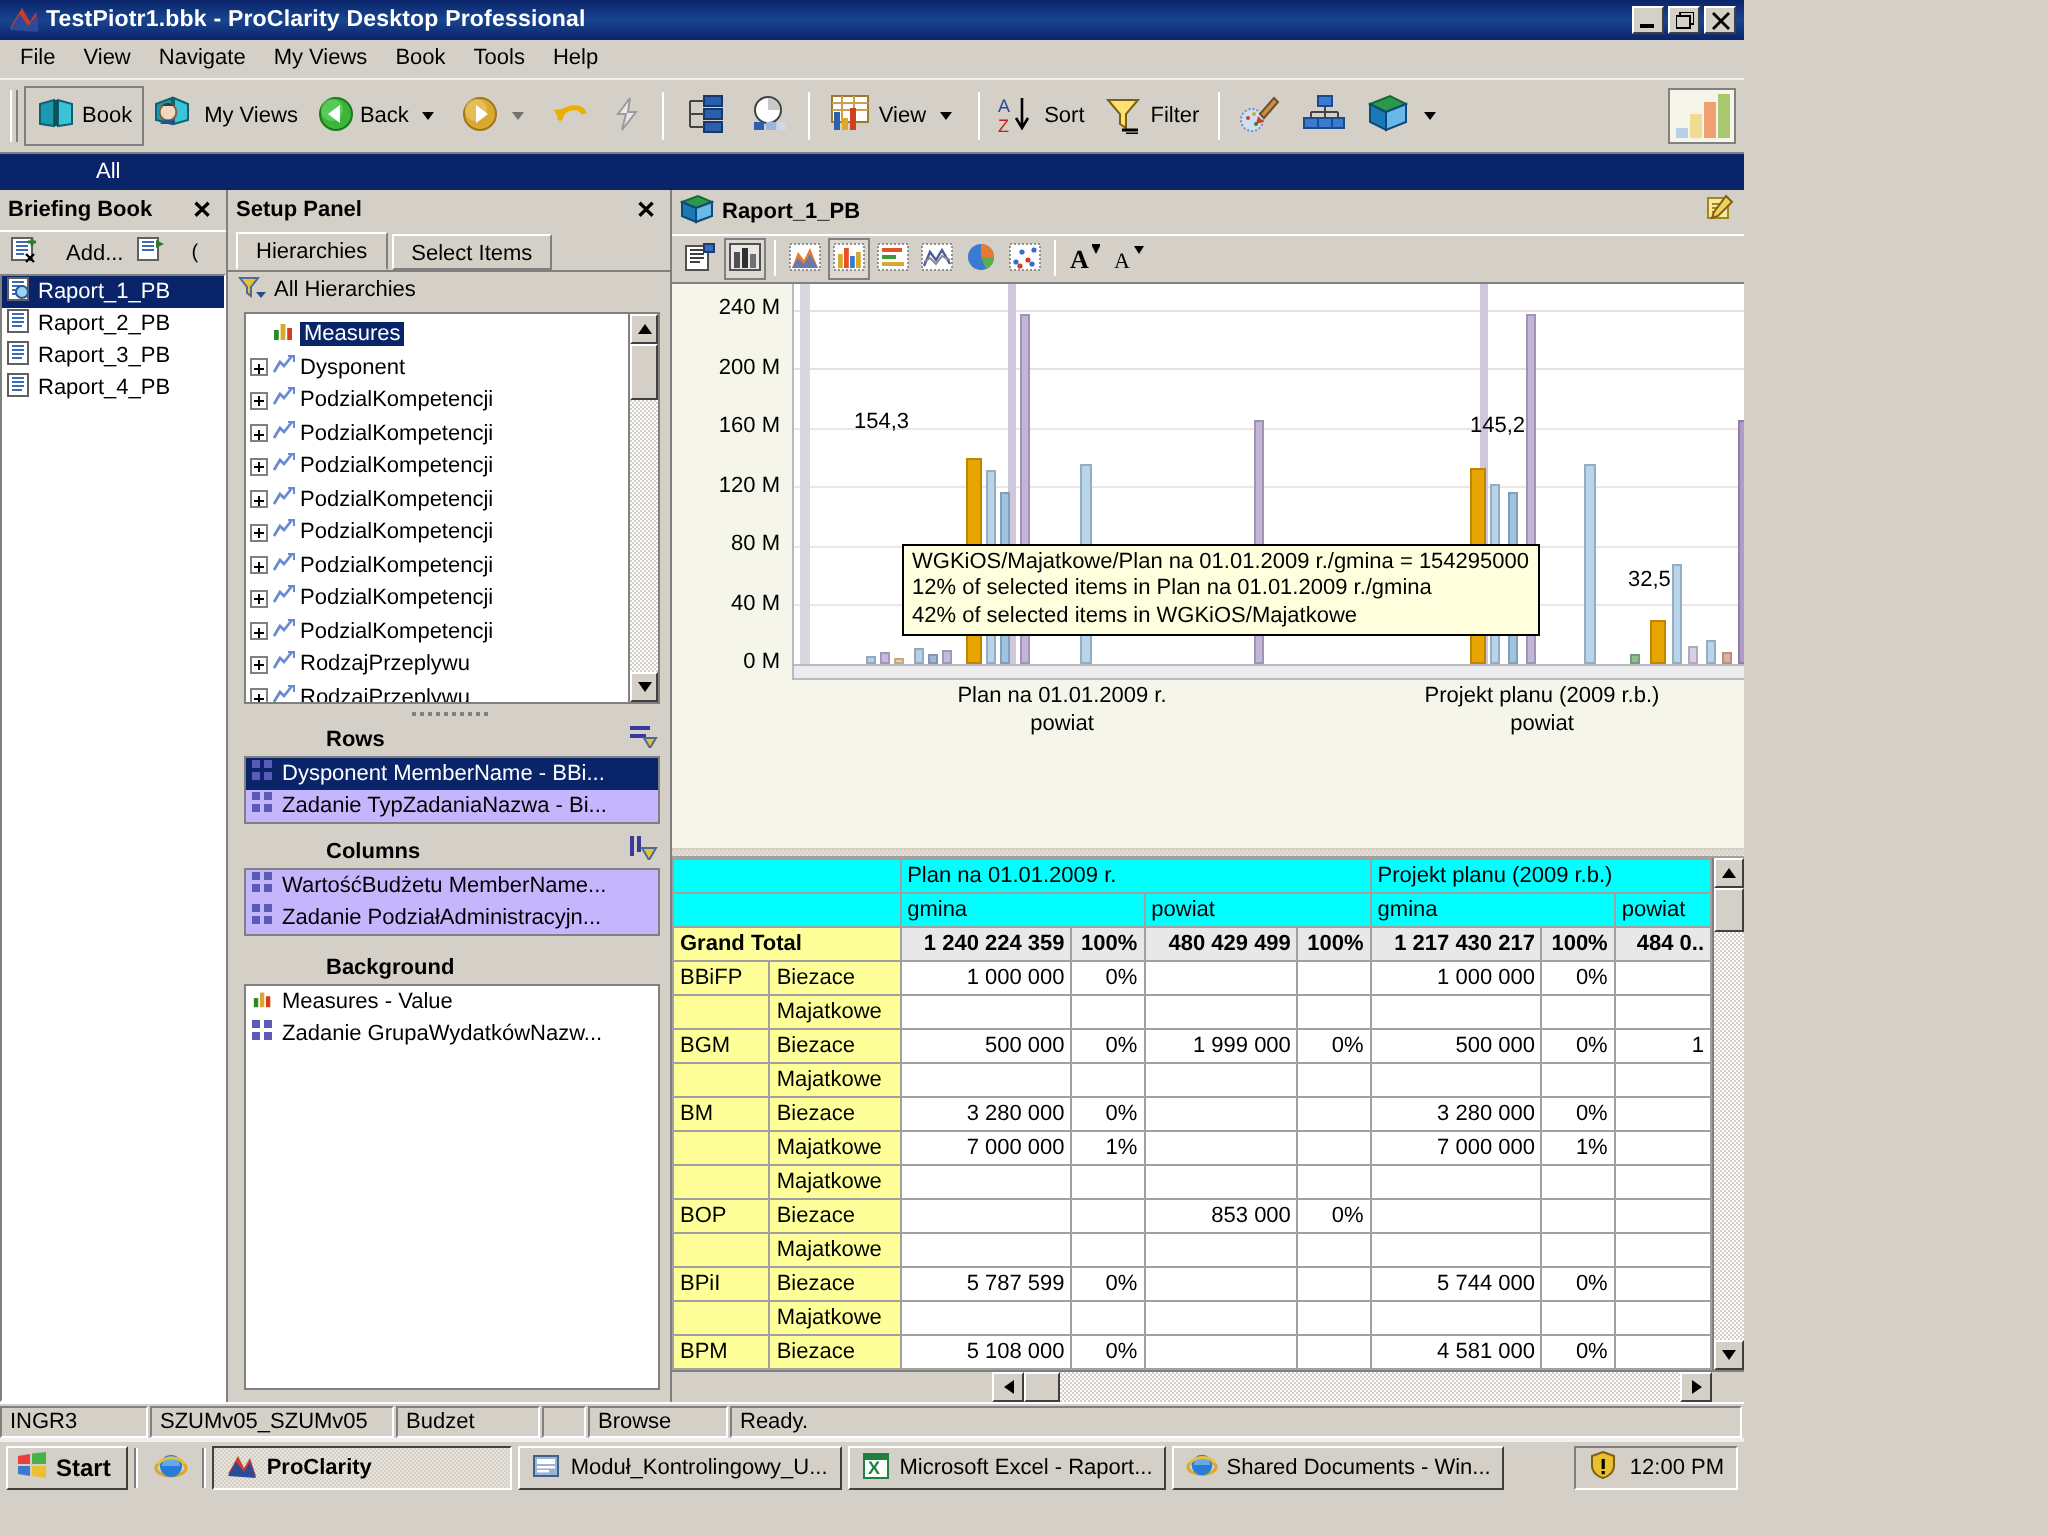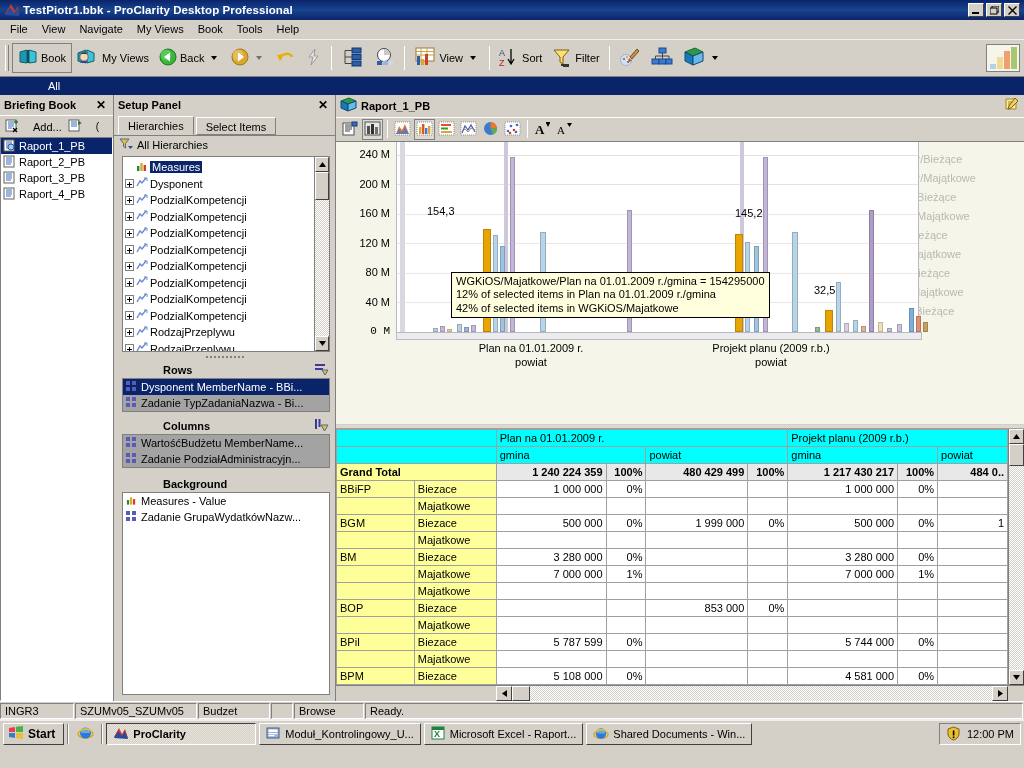--- a/index.html
+++ b/index.html
@@ -5,21 +5,21 @@
 <style>
   * { box-sizing: border-box; }
   html, body {
     margin: 0; padding: 0;
     width: 1024px; height: 768px;
     overflow: hidden;
     font-family: "Liberation Sans", sans-serif;
     font-size: 11px;
     background: #d4d0c8;
   }
-  .app { position: relative; width: 1024px; height: 768px; }
+  .app { position: relative; width: 872px; height: 768px; }
 
   
   .titlebar {
     height: 20px; background: linear-gradient(to bottom,#0a246a,#18458f 50%,#0a246a);
     color: #fff; display: flex; align-items: center; padding: 0 2px;
   }
   .titlebar .tb-icon { width: 16px; height: 16px; margin: 0 3px 0 2px; position: relative; }
   .titlebar .title { font-weight: bold; font-size: 11.5px; letter-spacing: .1px; }
   .tb-buttons { margin-left: auto; display: flex; gap: 2px; padding-right: 2px; }
   .tb-btn {
@@ -92,21 +92,21 @@
   .vscroll { width: 15px; background: #d4d0c8; border-left: 1px solid #808080;
              display: flex; flex-direction: column; }
   .sb-btn { height: 15px; background: #d4d0c8; border: 1px solid; border-color:#fff #404040 #404040 #fff;
             display: flex; align-items: center; justify-content: center; }
   .sb-thumb { height: 28px; background: #d4d0c8; border: 1px solid; border-color:#fff #404040 #404040 #fff; }
   .sb-track { flex: 1; background: repeating-conic-gradient(#fff 0% 25%, #d4d0c8 0% 50%) 0 0/2px 2px; }
   .dots { height: 9px; display: flex; align-items: center; justify-content: center; gap: 2px; }
   .dots i { width: 2px; height: 2px; background: #808080; display: block; }
   .sect-hd { display: flex; align-items: center; height: 17px; padding: 0 6px 0 8px; font-weight: bold; font-size: 11px; margin-left: 41px; }
   .sect-hd .ic { margin-left: auto; }
-  .sect-box { margin: 0 5px 0 8px; background: #a3a3a3; border: 1px solid #808080; }
+  .sect-box { margin: 0 5px 0 8px; background: #c4b5fd; border: 1px solid #808080; }
   .sect-row { display: flex; align-items: center; gap: 4px; height: 16px; padding: 0 3px; font-size: 11px; white-space: nowrap; overflow: hidden; }
   .sect-row.sel { background: #0a246a; color: #fff; }
   .bg-box { margin: 0 5px 0 8px; background: #fff; border: 1px solid #808080; flex: 1; }
 
   
   .right { flex: 1; display: flex; flex-direction: column; background: #d4d0c8; }
   .rpt-title { height: 22px; display: flex; align-items: center; gap: 4px; padding: 0 4px; font-weight: bold; font-size: 11px; }
   .rpt-title .pad { margin-left: auto; }
   .chart-toolbar { height: 25px; display: flex; align-items: center; gap: 1px; padding-left: 4px;
                    border-top: 1px solid #fff; border-bottom: 1px solid #808080; }
@@ -848,21 +848,21 @@
           <div class="leg-row">
               <span class="leg-sw" style="background:#fae2e2"></span>
               <span>BOI/Majątkowe</span>
             </div>
           <div class="leg-row">
               <span class="leg-sw" style="background:#fdfdfa"></span>
               <span>BOP/Bieżące</span>
             </div>
         </div>
 
-        <div class="axlabel" style="left:8px; top:183px; width:46px;font-family:Liberation Mono, monospace;">0 M</div>
+        <div class="axlabel" style="left:8px; top:183px; width:46px;">0 M</div>
         <div class="axlabel" style="left:8px; top:154px; width:46px;">40 M</div>
         <div class="axlabel" style="left:8px; top:124px; width:46px;">80 M</div>
         <div class="axlabel" style="left:8px; top:95px; width:46px;">120 M</div>
         <div class="axlabel" style="left:8px; top:65px; width:46px;">160 M</div>
         <div class="axlabel" style="left:8px; top:36px; width:46px;">200 M</div>
         <div class="axlabel" style="left:8px; top:6px; width:46px;">240 M</div>
 
         <div style="position:absolute;left:60px;top:-6px;width:523px;height:200px;border:1px solid #b8b8c8;background:#fff;"></div>
 
         <div style="position:absolute;left:61px;top:13px;width:521px;height:1px;background:#e8e0e0;"></div>

